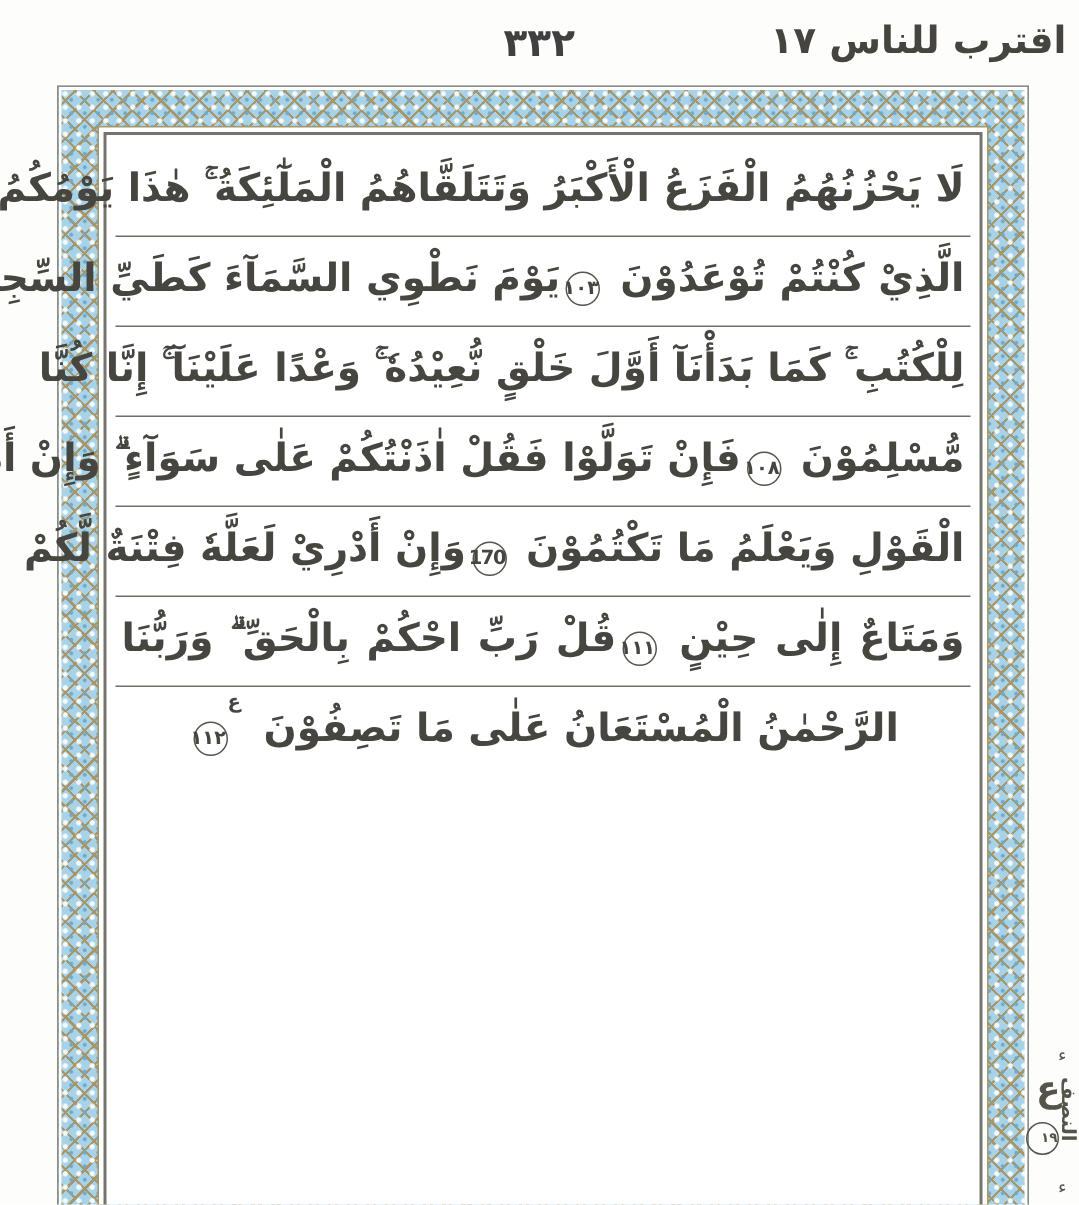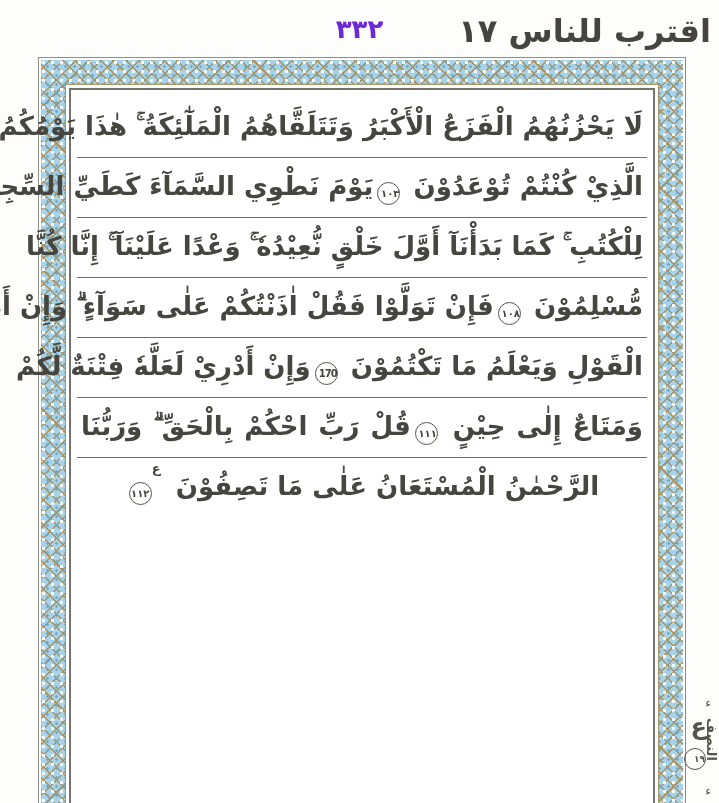--- a/index.html
+++ b/index.html
@@ -9,26 +9,26 @@
     overflow:hidden;
     font-family:"DejaVu Sans", sans-serif;
   }
   .page{ position:relative; width:719px; height:803px; }
 
   
   .header{ position:absolute; top:0; left:0; width:100%; height:57px; }
   .page-number{
     position:absolute; top:14px; left:0; width:100%;
     text-align:center;
-    font-size:26px; font-weight:bold; color:#6d28d9;
+    font-size:26px; font-weight:bold; color:#404040;
     direction:rtl;
   }
   .juz-title{
     position:absolute; top:12px; right:8px;
-    font-size:32px; font-weight:bold; color:#45443e;
+    font-size:25px; font-weight:bold; color:#45443e;
     direction:rtl; white-space:nowrap;margin-left:48px;
   }
 
   
   .frame{
     position:absolute; left:38px; top:57px;
     width:646px; height:820px;
     border:1px solid #8d8d84;
     box-shadow: inset 0 0 0 2px #ffffff;
     background-color:#a8d2e7;
@@ -61,21 +61,21 @@
     padding:0 4px;
   }
   .qline.center{ text-align:center; text-align-last:center; }
   .qline.last{ height:72px; border-bottom:none; }
 
   .ayah{
     display:inline-block;
     width:21px; height:21px;
     border:1.5px solid #55544d;
     border-radius:50%;
-    font-size:10px; line-height:21px; font-weight:bold;
+    font-size:13px; line-height:21px; font-weight:bold;
     text-align:right; vertical-align:-2px;
     margin:0 4px;
     letter-spacing:-1px;
     color:#46453f;
   }
   .ruku-inline{
     display:inline-block;
     font-size:13px; line-height:0;
     vertical-align:22px;
     margin-left:-4px; margin-right:6px;

